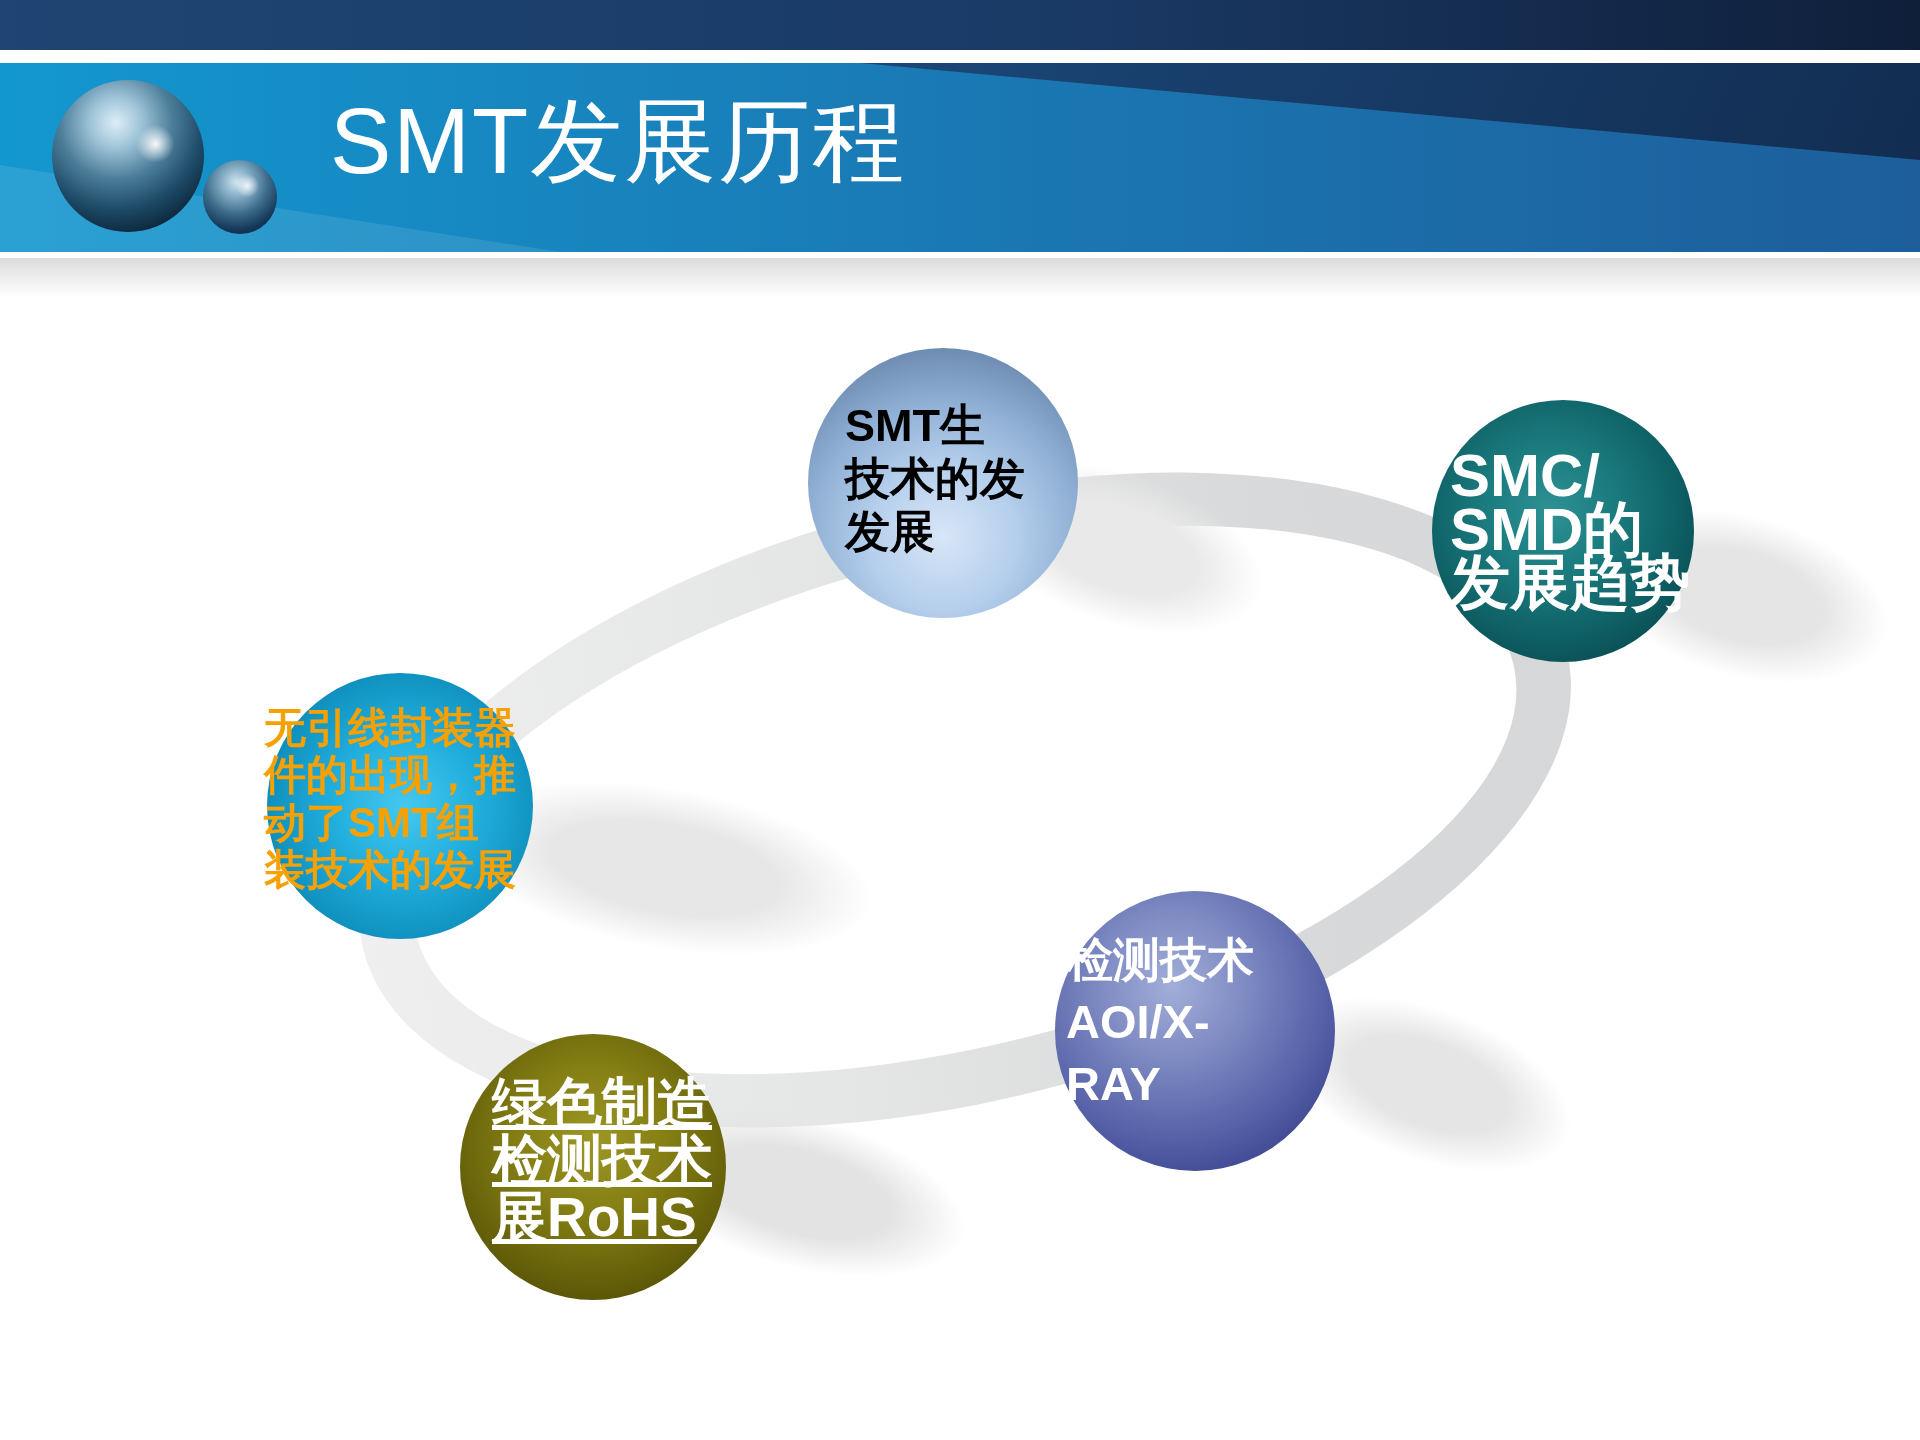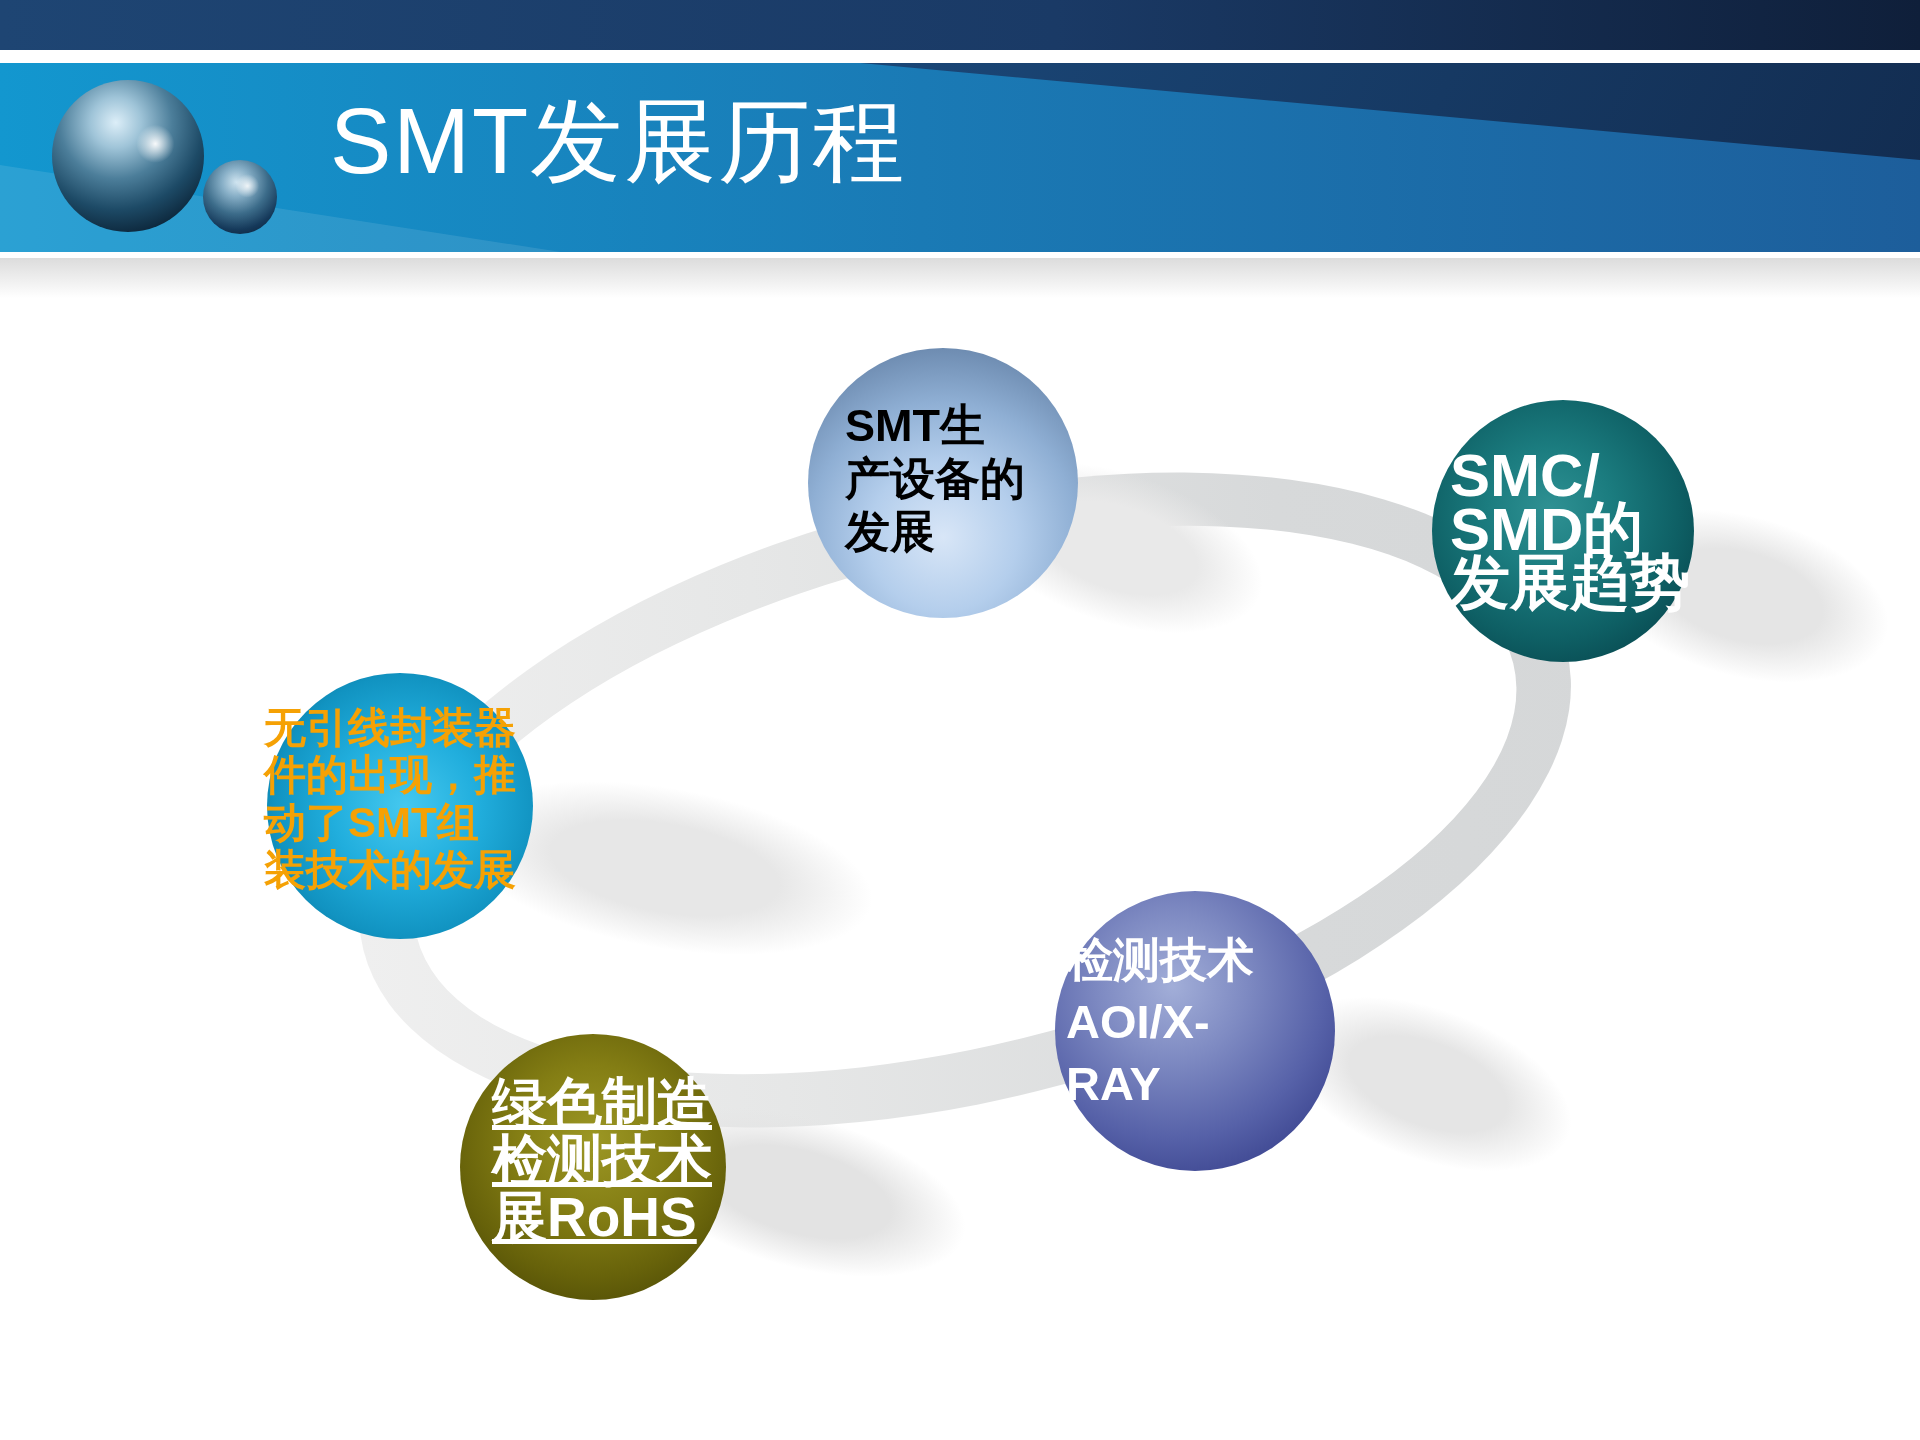--- a/index.html
+++ b/index.html
@@ -123,21 +123,21 @@
   <div class="shadow sh5"></div>
 
   <div class="sphere sp-top"></div>
   <div class="sphere sp-teal"></div>
   <div class="sphere sp-cyan"></div>
   <div class="sphere sp-aoi"></div>
   <div class="sphere sp-olive"></div>
 
   <div class="ntext t1">
     <div class="mixed"><span class="latin">SMT</span>生</div>
-    <div class="mixed">产设备的</div>
+    <div class="mixed">技术的发</div>
     <div class="mixed">发展</div>
   </div>
 
   <div class="ntext t2">
     <div class="mixed"><span class="latin">SMC/</span></div>
     <div class="mixed"><span class="latin">SMD</span>的</div>
     <div class="mixed">发展趋势</div>
   </div>
 
   <div class="ntext t4">

